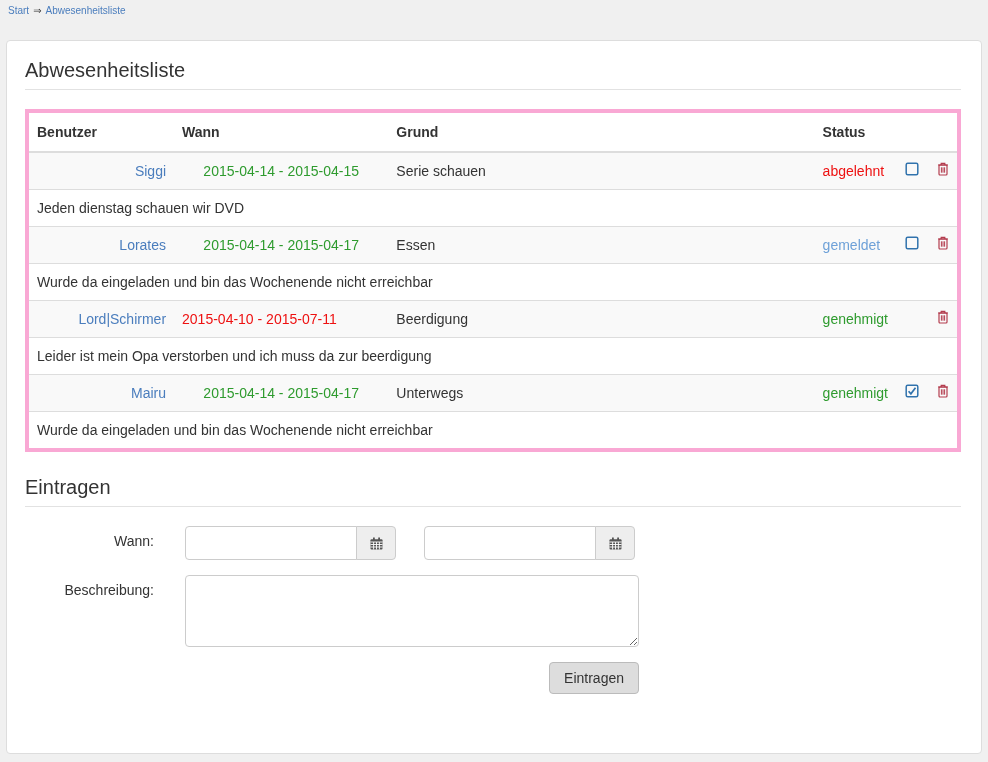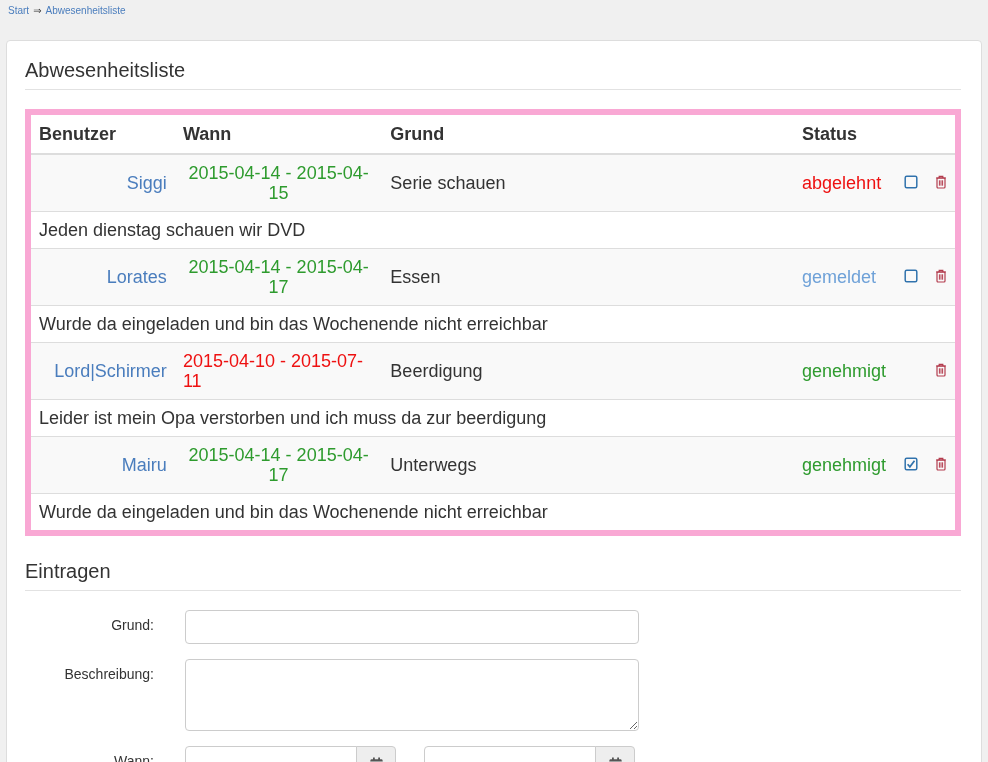--- a/index.html
+++ b/index.html
@@ -28,22 +28,22 @@
   h2.section-title {
     font-size: 20px; font-weight: 400; color: #333;
     margin: 0; line-height: 22px;
   }
   h2.second { margin-top: 24px; }
   hr.title-rule { border: 0; border-top: 1px solid #e2e2e2; margin: 8px 0 19px 0; }
 
   
   table.absence-table {
     width: 100%; border-collapse: collapse;
-    border: 6px solid #f9a8d4;
-    font-size: 18px;
+    border: 4px solid #f9a8d4;
+    font-size: 14px;
   }
   .absence-table th, .absence-table td {
     padding: 8px; vertical-align: middle; line-height: 20px;
   }
   .absence-table th {
     text-align: left; font-weight: 700;
     border-bottom: 2px solid #ddd;
     padding-top: 9px; padding-bottom: 9px;
   }
   .absence-table tr { border-top: 1px solid #ddd; }
@@ -191,28 +191,20 @@
       <tr class="desc-row">
         <td colspan="6">Wurde da eingeladen und bin das Wochenende nicht erreichbar</td>
       </tr>
     </tbody>
   </table>
 
   <h2 class="section-title second">Eintragen</h2>
   <hr class="title-rule">
 
   <form>
-    <div class="form-row">
-      <label class="form-label">Grund:</label>
-      <input type="text" class="text-input" value="" style="">
-    </div>
-    <div class="form-row">
-      <label class="form-label">Beschreibung:</label>
-      <textarea class="form-textarea" style=""></textarea>
-    </div>
     <div class="form-row">
       <label class="form-label">Wann:</label>
       <div class="date-group">
         <input type="text" class="date-input" value="" style="">
         <button type="button" class="date-addon">
             <span style="line-height:0;"><svg width="13" height="13" viewBox="0 0 13 13">
                 <rect x="3" y="0.5" width="1.8" height="3" fill="#555"></rect>
                 <rect x="8.2" y="0.5" width="1.8" height="3" fill="#555"></rect>
                 <rect x="0.5" y="2.2" width="12" height="10.3" rx="1" fill="#555"></rect>
                 <path d="M0.5 5h12M3.6 5v7.5M6.5 5v7.5M9.4 5v7.5M0.5 7.5h12M0.5 10h12" stroke="#fff" stroke-width="0.9" fill="none"></path>
@@ -224,18 +216,22 @@
         <button type="button" class="date-addon">
             <span style="line-height:0;"><svg width="13" height="13" viewBox="0 0 13 13">
                 <rect x="3" y="0.5" width="1.8" height="3" fill="#555"></rect>
                 <rect x="8.2" y="0.5" width="1.8" height="3" fill="#555"></rect>
                 <rect x="0.5" y="2.2" width="12" height="10.3" rx="1" fill="#555"></rect>
                 <path d="M0.5 5h12M3.6 5v7.5M6.5 5v7.5M9.4 5v7.5M0.5 7.5h12M0.5 10h12" stroke="#fff" stroke-width="0.9" fill="none"></path>
               </svg></span>
           </button>
       </div>
     </div>
+    <div class="form-row">
+      <label class="form-label">Beschreibung:</label>
+      <textarea class="form-textarea" style=""></textarea>
+    </div>
     <div class="form-row form-actions">
       <button type="submit" class="submit-btn">Eintragen</button>
     </div>
   </form>
 
 </div>
 
 </body></html>

